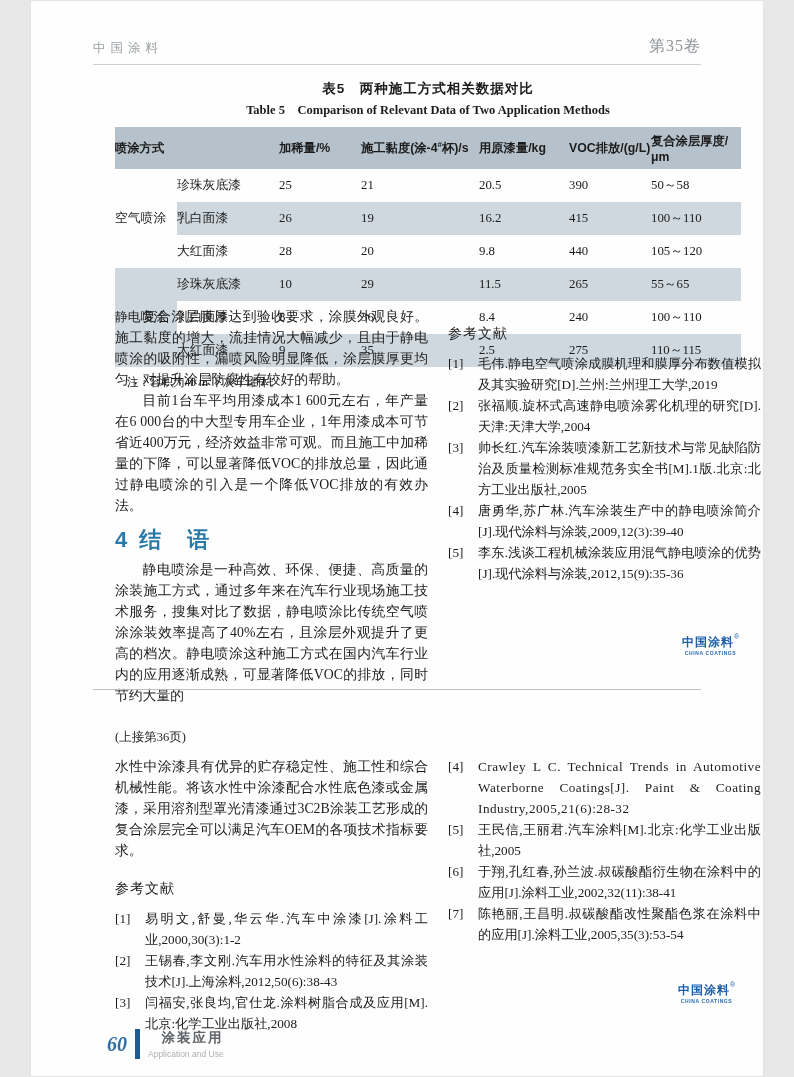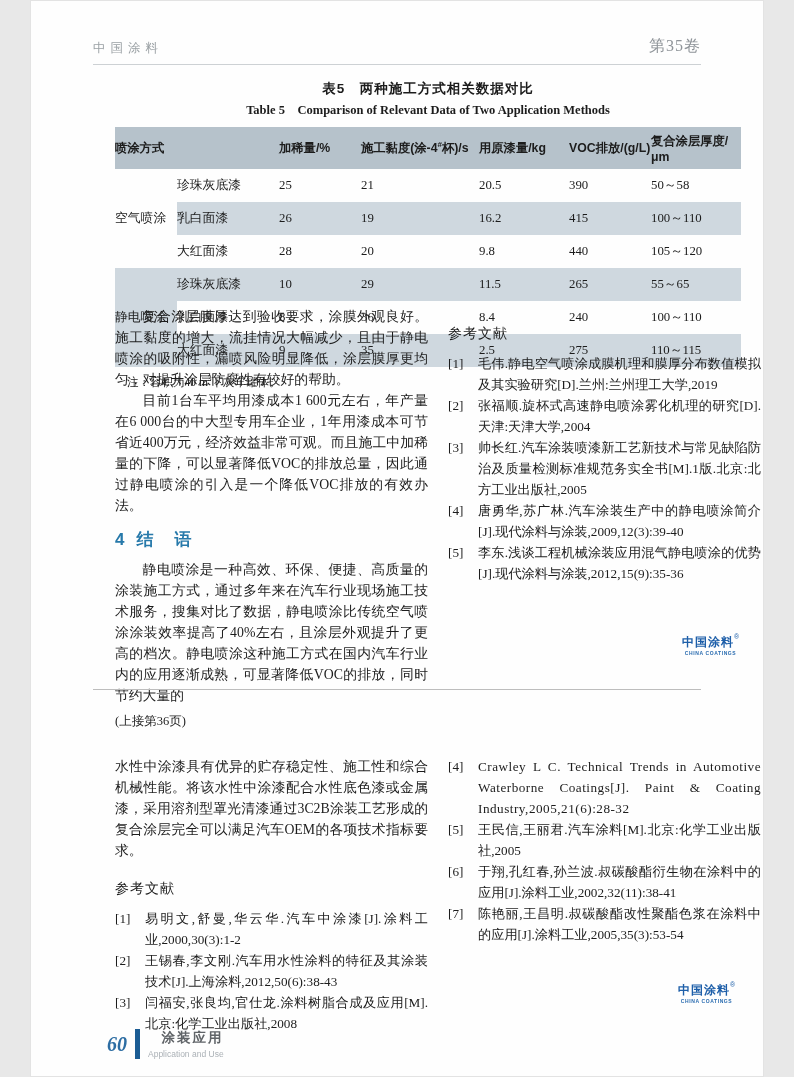--- a/index.html
+++ b/index.html
@@ -35,31 +35,31 @@
   .tbl-note { font-size:11.5px; margin-top:7px; padding-left:12px; color:#222; }
   sup { font-size:0.65em; }
 
   
   .cols { position:absolute; left:85px; width:646px; display:flex; gap:20px; }
   .cols-top { top:306px; }
   .cols-bottom { top:756px; }
   .col { width:313px; flex:none; font-size:13.8px; line-height:21px; text-align:justify; }
   p.para { margin:0; }
   p.indent { text-indent:2em; }
-  .sec-heading { color:#2779aa; font-family:"Liberation Sans",sans-serif; font-weight:bold; font-size:17px; margin:13px 0 9px; letter-spacing:2px; }
+  .sec-heading { color:#2779aa; font-family:"Liberation Sans",sans-serif; font-weight:bold; font-size:22px; margin:13px 0 9px; letter-spacing:2px; }
   .sec-heading .num { margin-right:12px; letter-spacing:0; }
   .refs-heading { text-align:left; font-weight:normal; font-size:14px; margin:17px 0 9px; letter-spacing:1px; font-family:"Liberation Sans",sans-serif; }
   .ref { display:flex; font-size:13.2px; line-height:21px; }
   .ref-num { width:30px; flex:none; }
   .ref-text { flex:1; text-align:justify; }
   .ref-en .ref-text { font-family:"Liberation Serif",serif; letter-spacing:0.5px; }
 
   
   .divider { position:absolute; left:63px; right:63px; top:689px; border-top:1px solid #bdbdbd; }
-  .continued-note { position:absolute; left:85px; top:713px; font-size:12.5px; color:#222; }
+  .continued-note { position:absolute; left:85px; top:729px; font-size:12.5px; color:#222; }
 
   
   .logo { position:absolute; text-align:center; font-family:"Liberation Sans",sans-serif; line-height:1; }
   .logo .logo-zh { color:#1e5fa9; font-weight:bold; font-size:12px; letter-spacing:1px; }
   .logo .logo-reg { color:#1e5fa9; font-size:7px; vertical-align:top; }
   .logo .logo-en { color:#2a6cb0; font-size:5px; letter-spacing:0.6px; margin-top:2px; font-weight:bold; }
   .logo1 { left:652px; top:633px; }
   .logo2 { left:648px; top:981px; }
 
   

